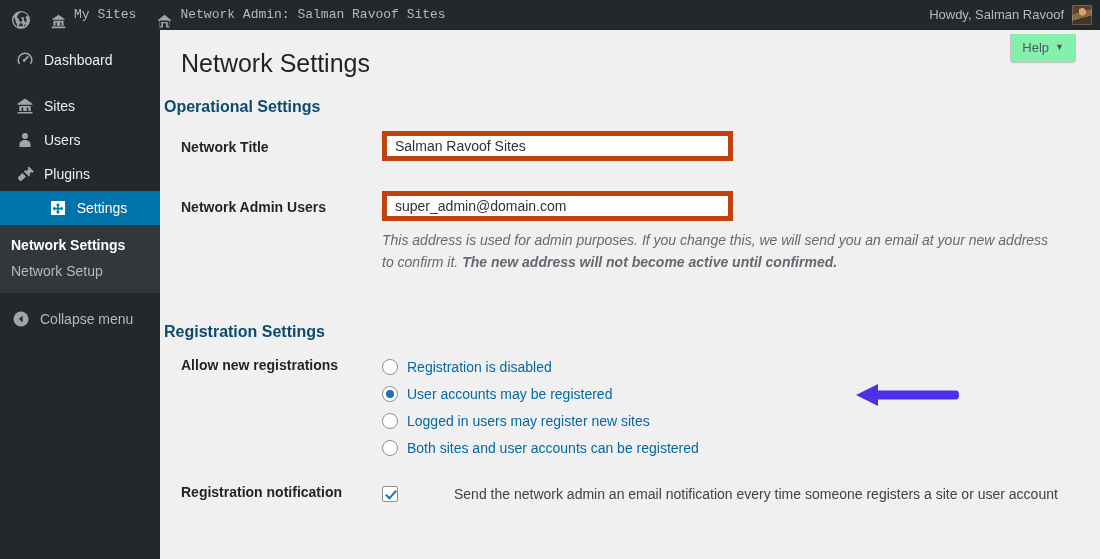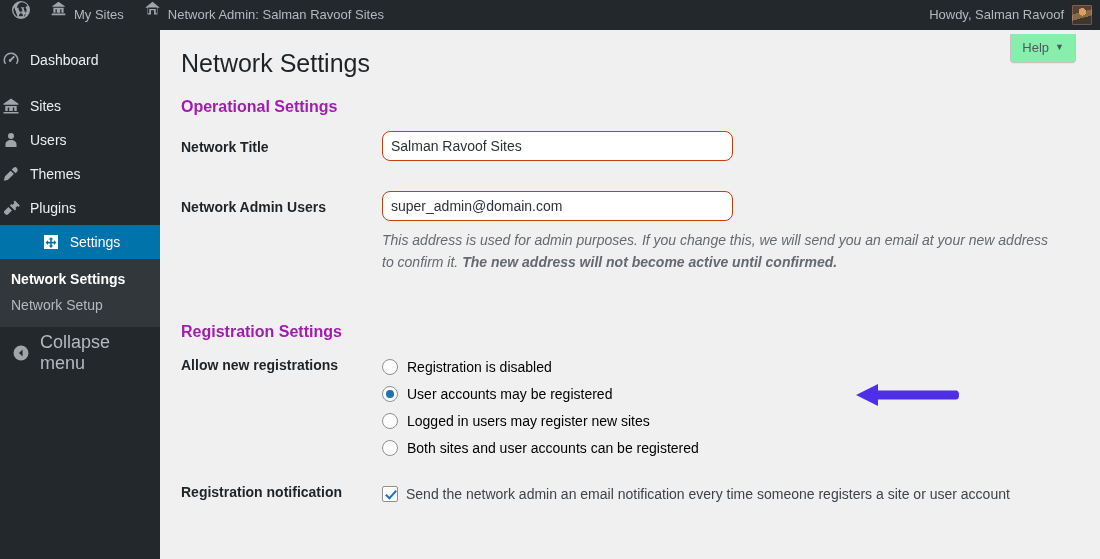--- a/index.html
+++ b/index.html
@@ -15,22 +15,22 @@
   .adminbar {
     position: absolute; top: 0; left: 0;
     width: 1100px; height: 30px;
     background: #23282d;
     display: flex; align-items: center;
     color: #b4b9be;
     font-size: 13px;
     z-index: 50;
   }
   .ab-item {
-    height: 30px; display: flex; align-items: flex-start; gap: 7px;
-    padding: 0 10px; color: #b4b9be; white-space: nowrap;
+    height: 30px; display: flex; align-items: flex-end; gap: 7px;
+    padding: 0 10px; color: #b4b9be; white-space: nowrap; font-family: Liberation Mono, monospace;
   }
   .ab-item.logo { padding: 0 9px 0 11px; }
   .ab-label { line-height: 30px; }
   .ab-right {
     margin-left: auto; display: flex; align-items: center; gap: 8px;
     padding-right: 8px;
   }
   .avatar {
     width: 20px; height: 20px; border-radius: 1px;
     background:
@@ -46,21 +46,21 @@
   
   .sidebar {
     position: absolute; top: 30px; left: 0;
     width: 160px; height: 529px;
     background: #23282d;
     z-index: 40;
   }
   .menu-item {
     position: relative;
     display: flex; align-items: center; gap: 9px;
-    height: 34px; padding: 0 0 0 1px;
+    height: 34px; padding: 0 0 0 15px;
     color: #eee; font-size: 14px; line-height: 1;
   }
   .menu-item .mi-icon { width: 20px; height: 20px; flex: 0 0 20px; fill: #a0a5aa; }
   .menu-item.dashboard { margin-top: 13px; }
   .menu-item.spaced { margin-top: 12px; }
   .menu-item.current {
     background: #0073aa; color: #fff; font-weight: 400; justify-content: center;
   }
   .menu-item.current .mi-icon { fill: #fff; }
   .menu-item.current:after {
@@ -70,21 +70,21 @@
   }
   .submenu { background: #32373c; padding: 7px 0 9px 0; }
   .submenu-item {
     display: block; padding: 5px 0 5px 11px;
     font-size: 14px; color: #b4b9be;
   }
   .submenu-item.current { color: #fff; font-weight: bold; }
   .collapse {
     display: flex; align-items: center; gap: 9px;
     height: 34px; padding-left: 11px; margin-top: 9px;
-    color: #b4b9be; font-size: 18px;
+    color: #b4b9be; font-size: 14px;
   }
   .collapse-icon { width: 20px; height: 20px; fill: #a0a5aa; }
 
   
   .content {
     position: absolute; top: 30px; left: 160px;
     width: 940px; height: 529px;
     background: #f0f0f1;
     color: #3c434a;
   }
@@ -97,22 +97,22 @@
     display: flex; align-items: center; gap: 6px;
     box-shadow: 0 1px 1px rgba(0,0,0,.04);
   }
   .caret { font-size: 9px; line-height: 1; color: #50575e; }
 
   .page-title {
     font-size: 25px; font-weight: 400; color: #1d2327;
     padding: 19px 0 0 21px;
   }
   .section-title {
-    font-size: 16px; font-weight: bold; color: #a21caf;
-    padding: 20px 0 0 21px;
+    font-size: 16px; font-weight: bold; color: #0c4a6e;
+    padding: 20px 0 0 4px;
   }
   .section-title.second { padding-top: 35px; }
 
   table.form-table { width: 100%; border-collapse: collapse; }
   table.form-table th {
     width: 222px;
     text-align: left; vertical-align: top;
     font-size: 14px; font-weight: 600; color: #1d2327;
     padding: 20px 10px 20px 21px;
   }
@@ -122,21 +122,21 @@
     font-size: 14px;
   }
   .row-title { padding-top: 23px !important; }
   .row-email { padding-top: 23px !important; }
   .row-radio th { padding-top: 16px !important; }
   .row-check th { padding-top: 13px !important; }
 
   input.text {
     width: 351px; height: 30px;
     padding: 0 8px;
-    border: 1px solid #c2410c; border-radius: 8px;
+    border: 5px solid #c2410c; border-radius: 0;
     background: #fff; color: #2c3338;
     font-family: "Liberation Sans", sans-serif; font-size: 14px;
     box-shadow: 0 0 0 transparent;
   }
   .description {
     font-style: italic; color: #646970; font-size: 14px;
     line-height: 1.55; max-width: 672px; margin-top: 9px;
   }
   .description b { font-weight: bold; font-style: italic; }
 
@@ -145,35 +145,35 @@
   .radio {
     width: 16px; height: 16px; flex: 0 0 16px;
     border: 1px solid #8c8f94; border-radius: 50%;
     background: #fff; position: relative;
   }
   .radio.checked:before {
     content: ""; position: absolute; left: 3px; top: 3px;
     width: 8px; height: 8px; border-radius: 50%;
     background: #2271b1;
   }
-  .radio-label { font-size: 14px; color: #000000; white-space: nowrap; }
+  .radio-label { font-size: 14px; color: #0369a1; white-space: nowrap; }
 
   .check-row { display: flex; align-items: center; gap: 8px; }
   .checkbox {
     width: 16px; height: 16px; flex: 0 0 16px;
     border: 1px solid #8c8f94; border-radius: 2px; background: #fff;
     position: relative;
   }
   .checkbox.checked:after {
     content: ""; position: absolute;
     left: 5px; top: 1px; width: 4px; height: 9px;
     border: solid #2271b1; border-width: 0 2px 2px 0;
     transform: rotate(42deg);
   }
-  .check-label { font-size: 14px; color: #3c434a; white-space: nowrap; }
+  .check-label { font-size: 14px; color: #3c434a; white-space: nowrap; margin-left: 48px; }
 
   
   .annot-arrow {
     position: absolute; left: 470px; top: -6px;
     width: 108px; height: 30px; overflow: visible;
   }
 </style>
 </head>
 <body>
 
@@ -220,26 +220,20 @@
       <span>Sites</span>
     </div>
 
     <div class="menu-item">
       <svg class="mi-icon" viewBox="0 0 20 20">
         <path d="M10 3a3 3 0 100 6 3 3 0 000-6zm0 7c-3 0-5.5 1.8-5.5 4V17h11v-3c0-2.2-2.5-4-5.5-4z"></path>
       </svg>
       <span>Users</span>
     </div>
 
-    <div class="menu-item">
-      <svg class="mi-icon" viewBox="0 0 20 20">
-        <path d="M14.5 3c-.8 0-1.6.3-2.2.9l-1.6 1.6 3.8 3.8 1.6-1.6A3.1 3.1 0 0014.5 3zM9.6 6.7l-5.3 5.4c-.3.3-.5.7-.6 1.1l-.9 3.6 3.6-.9c.4-.1.8-.3 1.1-.6l5.4-5.3-3.3-3.3z"></path>
-      </svg>
-      <span>Themes</span>
-    </div>
 
     <div class="menu-item">
       <svg class="mi-icon" viewBox="0 0 20 20">
         <path d="M13.8 2.6l-1.3 1.3 1 1-2.2 2.2-1-1-1.4 1.4 5 5 1.4-1.4-1-1 2.2-2.2 1 1 1.3-1.3-5-5zM7.4 9.1l-4 4c-.6.6-.6 1.6 0 2.2l1.3 1.3c.6.6 1.6.6 2.2 0l4-4-3.5-3.5z"></path>
       </svg>
       <span>Plugins</span>
     </div>
 
     <div class="menu-item current">
       <svg class="mi-icon" viewBox="0 0 20 20">

